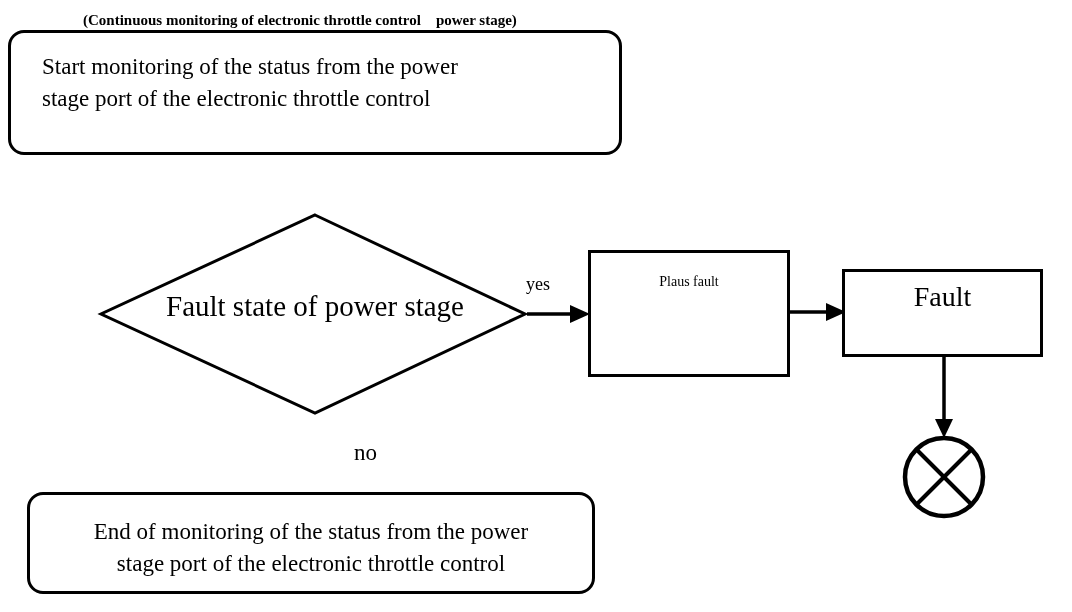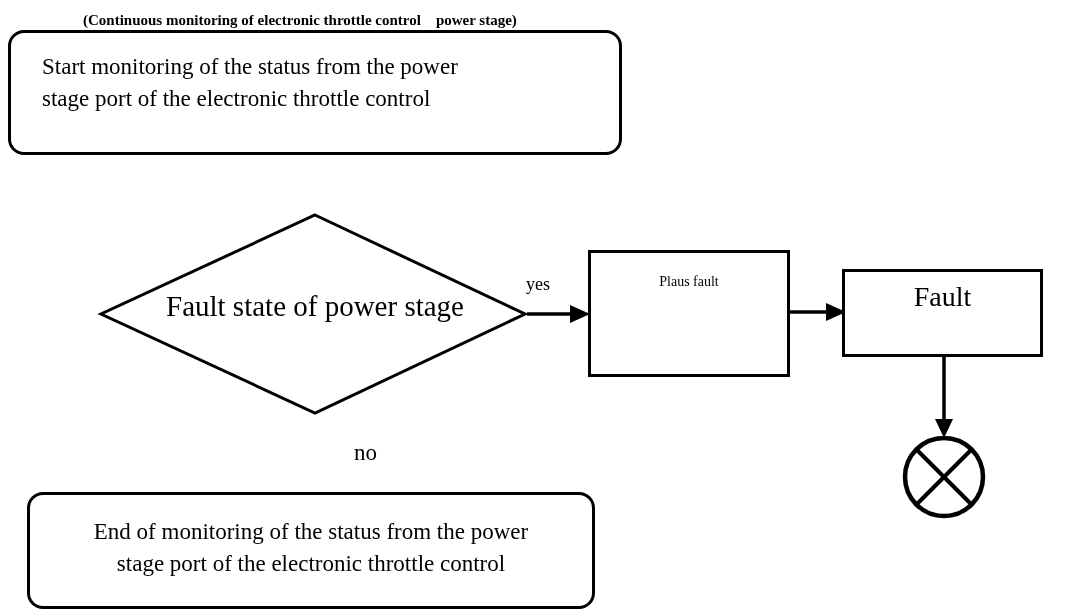--- a/index.html
+++ b/index.html
@@ -17,21 +17,21 @@
   }
   .node {
     position:absolute; box-sizing:border-box;
     border:3px solid var(--ink); background:var(--bg);
     font-size:23px; line-height:32px; color:var(--ink);
   }
   .node.rounded { border-radius:16px; }
   .start-box { left:8px; top:30px; width:614px; height:125px; padding:18px 0 0 31px; text-align:left; }
   .plaus-box { left:588px; top:250px; width:202px; height:127px; padding-top:12px; text-align:center; font-size:14px; line-height:33px; }
   .fp-box    { left:842px; top:269px; width:201px; height:88px;  padding-top:9px;  text-align:center; font-size:28px; line-height:32px; }
-  .end-box   { left:27px;  top:492px; width:568px; height:117px; padding-top:21px; text-align:center; }
+  .end-box   { left:27px;  top:492px; width:568px; height:102px; padding-top:21px; text-align:center; }
   .label { position:absolute; color:var(--ink); }
   .decision-label { left:115px; top:289px; width:400px; text-align:center; font-size:29px; line-height:34px; }
   .yes-label { left:526px; top:274px; font-size:18px; }
   .no-label  { left:354px; top:428px; font-size:23px;margin-top:12px; }
 </style>
 </head>
 <body>
 
 <div class="canvas">
 

